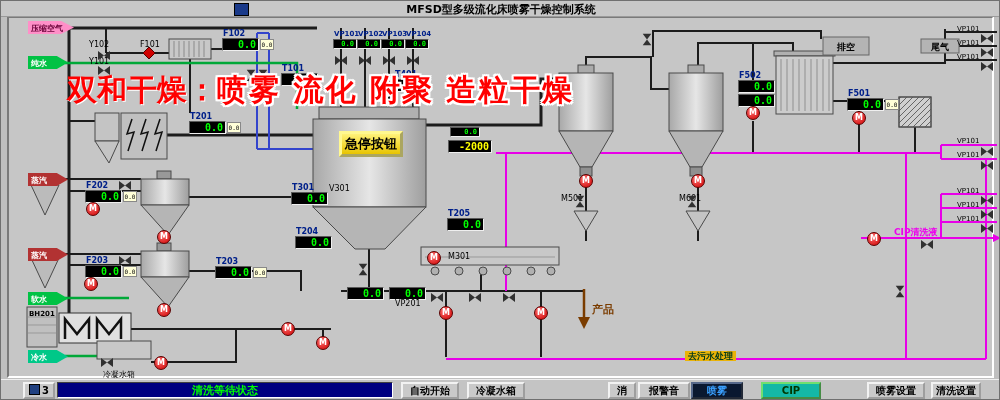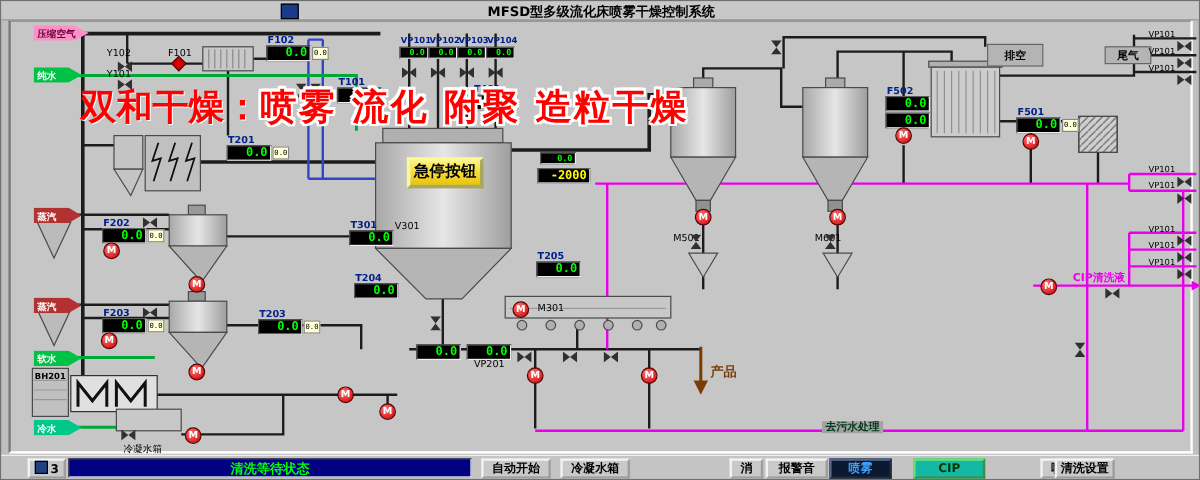--- a/index.html
+++ b/index.html
@@ -308,21 +308,21 @@
       <div class="plabel" style="left: 956px; top: 214px; color: rgb(0, 0, 0); font-size: 7px;">VP101</div>
       <div class="plabel" style="left: 560px; top: 193px; color: rgb(0, 0, 0); font-size: 8px;">M501</div>
       <div class="plabel" style="left: 678px; top: 193px; color: rgb(0, 0, 0); font-size: 8px;">M601</div>
       <div class="plabel" style="left: 447px; top: 251px; color: rgb(0, 0, 0); font-size: 8px;">M301</div>
       <div class="plabel" style="left: 394px; top: 298px; color: rgb(0, 0, 0); font-size: 8px;">VP201</div>
       <div class="plabel" style="left: 328px; top: 183px; color: rgb(0, 0, 0); font-size: 8px;">V301</div>
       <div class="plabel" style="left: 28px; top: 309px; color: rgb(0, 0, 0); font-size: 7px; font-weight: bold;">BH201</div>
       <div class="plabel" style="left: 102px; top: 345px; color: rgb(0, 0, 0); font-size: 8px; margin-top: 24px;">冷凝水箱</div>
       <div class="plabel" style="left: 591px; top: 303px; color: rgb(122, 60, 0); font-size: 11px; font-weight: bold;">产品</div>
       <div class="plabel" style="left: 893px; top: 226px; color: rgb(238, 0, 238); font-size: 9px; font-weight: bold;">CIP清洗液</div>
-      <div class="plabel" style="left: 684px; top: 350px; color: rgb(0, 56, 28); font-size: 9px; font-weight: bold; background: #a3a3a3; padding: 0px 3px;">去污水处理</div>
+      <div class="plabel" style="left: 684px; top: 350px; color: rgb(0, 56, 28); font-size: 9px; font-weight: bold; background: #eab308; padding: 0px 3px;">去污水处理</div>
       <div class="pump" style="left: 578px; top: 173px;">M</div>
       <div class="pump" style="left: 690px; top: 173px;">M</div>
       <div class="pump" style="left: 745px; top: 105px;">M</div>
       <div class="pump" style="left: 851px; top: 110px;">M</div>
       <div class="pump" style="left: 866px; top: 231px;">M</div>
       <div class="pump" style="left: 426px; top: 250px;">M</div>
       <div class="pump" style="left: 438px; top: 305px;">M</div>
       <div class="pump" style="left: 533px; top: 305px;">M</div>
       <div class="pump" style="left: 156px; top: 229px;">M</div>
       <div class="pump" style="left: 156px; top: 302px;">M</div>
@@ -457,15 +457,15 @@
   <div id="bottombar">
     <button class="bbtn" id="pagebtn" style="left:22px;width:32px"><span id="pageicon"></span><span>3</span></button>
     <div id="statusbox"><span>清洗等待状态</span></div>
   <button class="bbtn" style="left: 400px; width: 58px;">自动开始</button>
       <button class="bbtn" style="left: 466px; width: 58px;">冷凝水箱</button>
       <button class="bbtn" style="left: 607px; width: 28px;">消</button>
       <button class="bbtn" style="left: 637px; width: 52px;">报警音</button>
       <button class="bbtn dark" style="left: 690px; width: 52px;">喷雾</button>
       <button class="bbtn green" style="left: 760px; width: 60px;">CIP</button>
       <button class="bbtn" style="left: 866px; width: 58px;">喷雾设置</button>
-      <button class="bbtn" style="left: 878px; width: 50px;">清洗设置</button>
+      <button class="bbtn" style="left: 930px; width: 50px;">清洗设置</button>
     </div>
 </div>
 
 </body></html>

